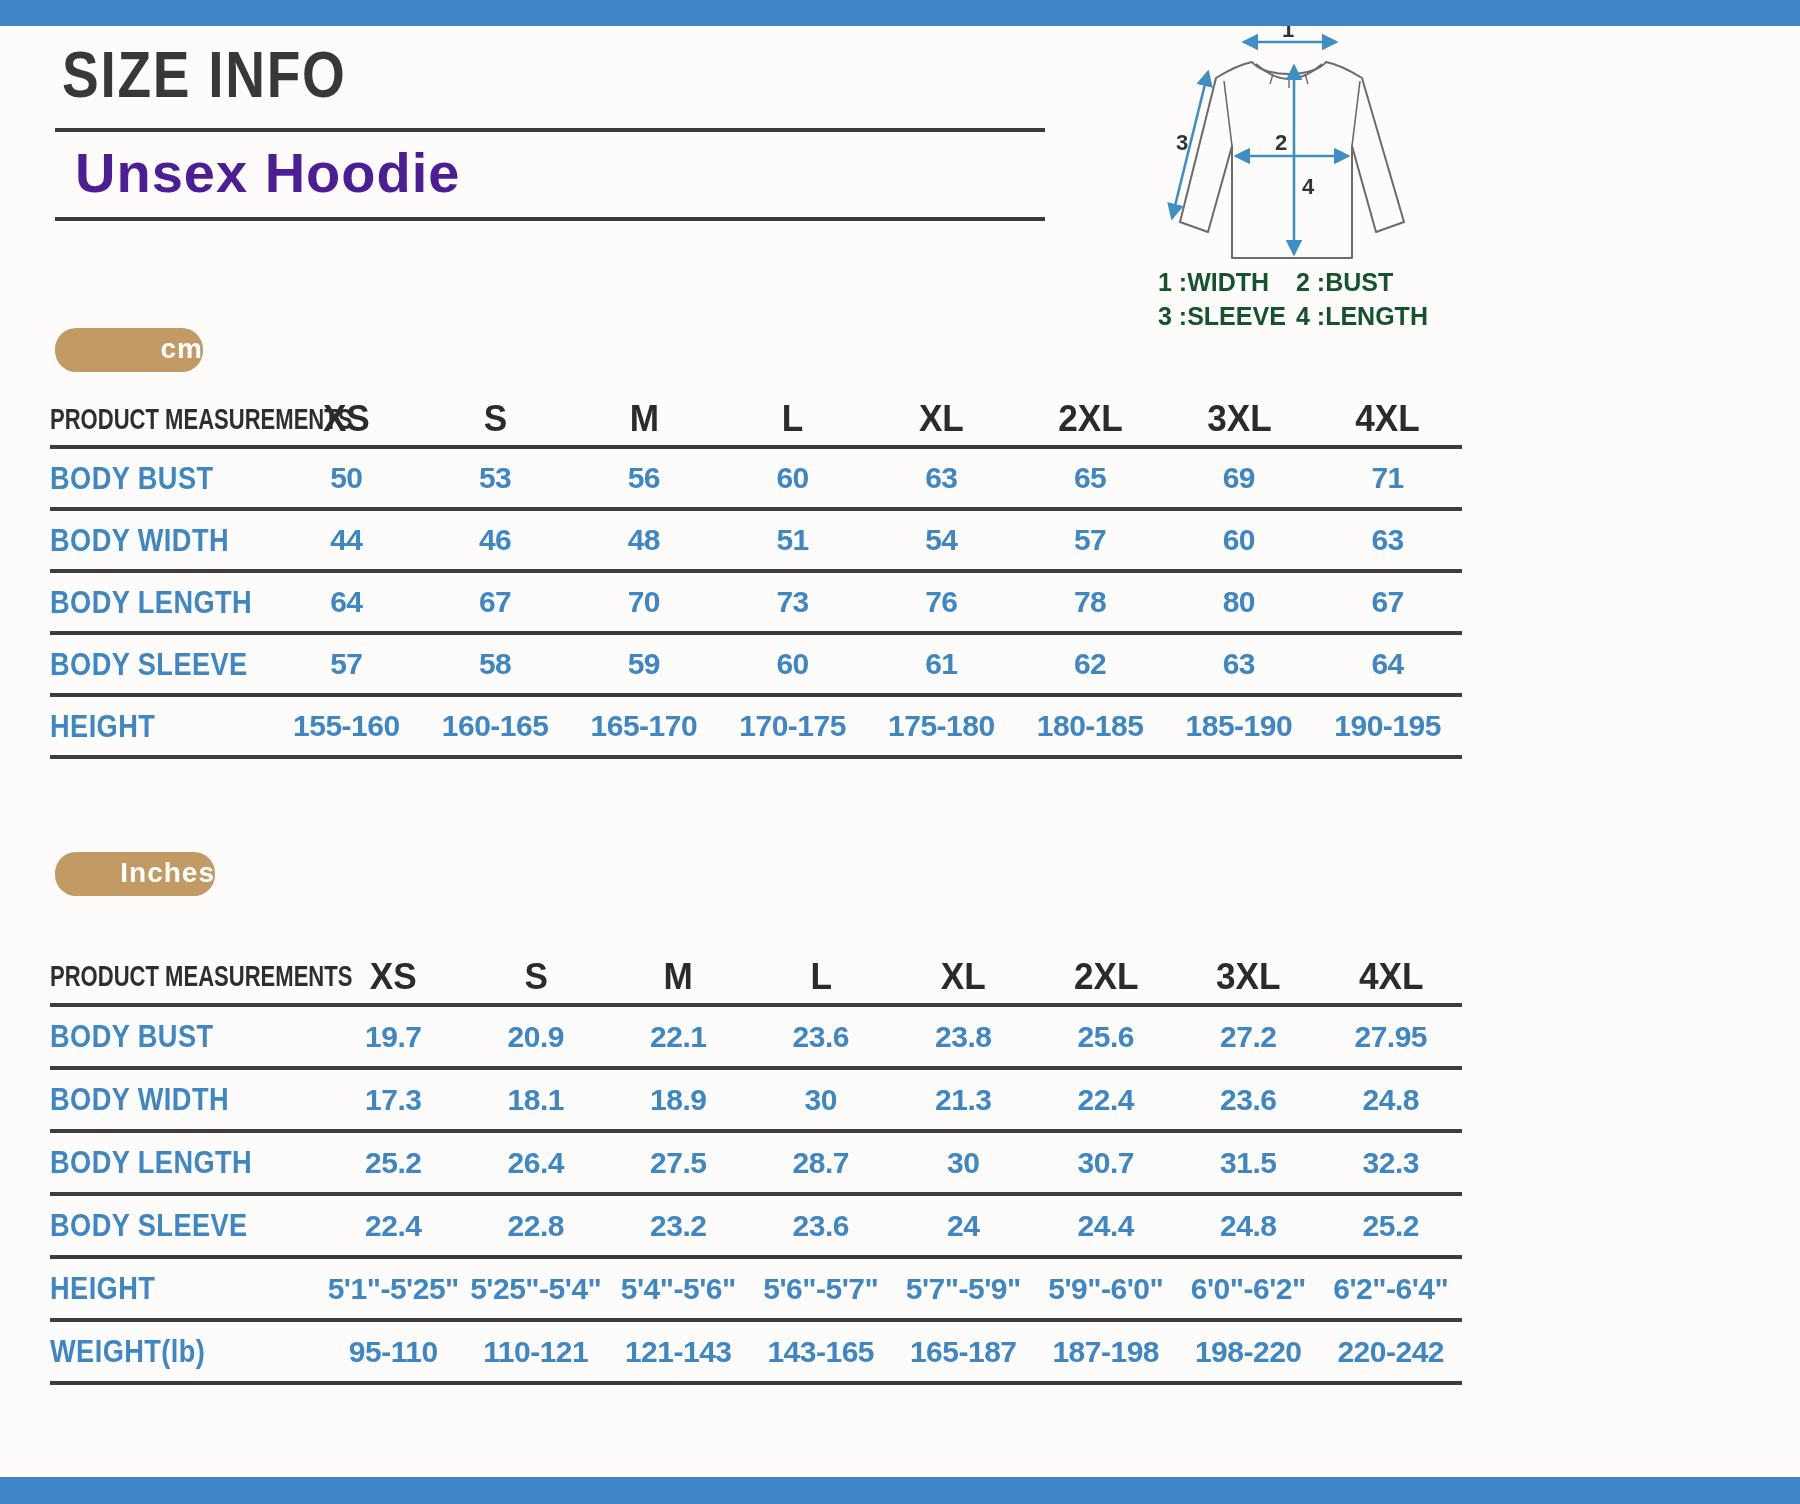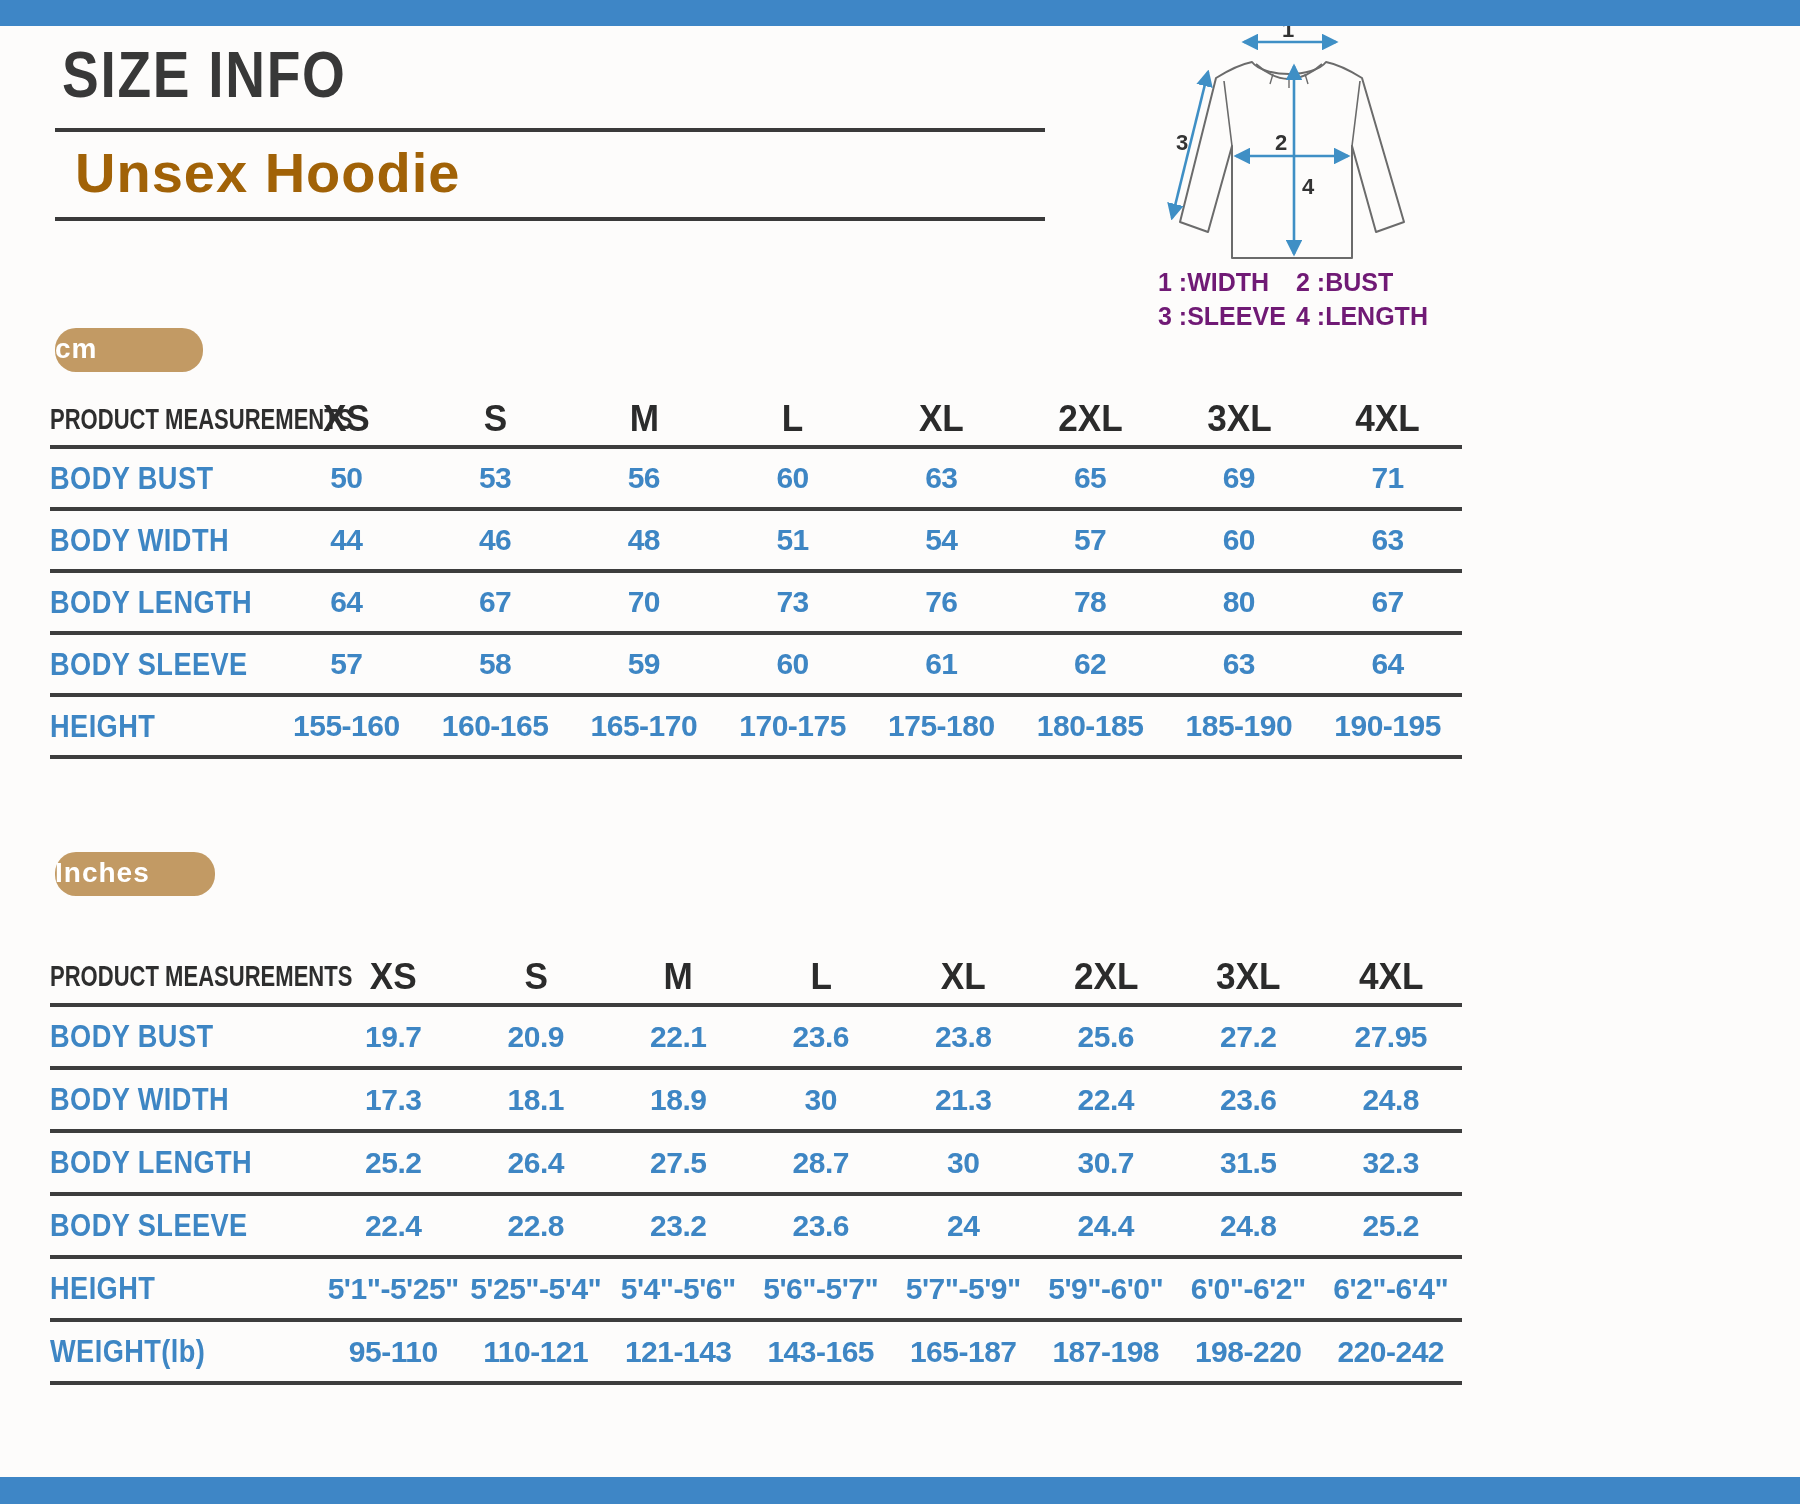--- a/index.html
+++ b/index.html
@@ -15,35 +15,35 @@
   .page-title {
     position:absolute; left:62px; top:38px;
     font-size:64px; font-weight:bold; color:#383838;
     letter-spacing:2px; transform:scaleX(0.86); transform-origin:left; white-space:nowrap;
   }
   .subtitle-band {
     position:absolute; left:55px; top:128px; width:990px;
     border-top:4px solid #3a3a3a; border-bottom:4px solid #3a3a3a;
     padding:8px 0 12px 20px;
   }
-  .product-name { font-size:56px; font-weight:bold; color:#a16207; letter-spacing:1px; }
+  .product-name { font-size:56px; font-weight:bold; color:#4c1d95; letter-spacing:1px; }
 
   .diagram { position:absolute; left:1128px; top:26px; width:345px; }
   .diagram svg { display:block; margin-left:8px; }
   .legend {
     display:grid; grid-template-columns:138px auto; row-gap:5px;
     padding-left:30px; margin-top:2px;
-    font-size:25px; font-weight:bold; color:#701a75; white-space:nowrap;
+    font-size:25px; font-weight:bold; color:#14532d; white-space:nowrap;
   }
 
   .unit-badge {
     position:absolute; left:55px;
     background:#c29a64; color:#ffffff;
     font-size:28px; font-weight:bold; letter-spacing:1px;
-    width:148px; padding:5px 0 7px 0; text-align:left; border-radius:21px;
+    width:148px; padding:5px 0 7px 0; text-align:right; border-radius:21px;
   }
   #badge-cm { top:328px; }
   #badge-inches { top:852px; width:160px; }
 
   .table { position:absolute; left:50px; width:1412px; }
   #table-cm { top:393px; }
   #table-inches { top:950px; }
 
   .trow { display:grid; align-items:center; border-bottom:4px solid #3d3d3d; }
   #table-cm .trow { grid-template-columns:222px repeat(8, 1fr); min-height:62px; }

